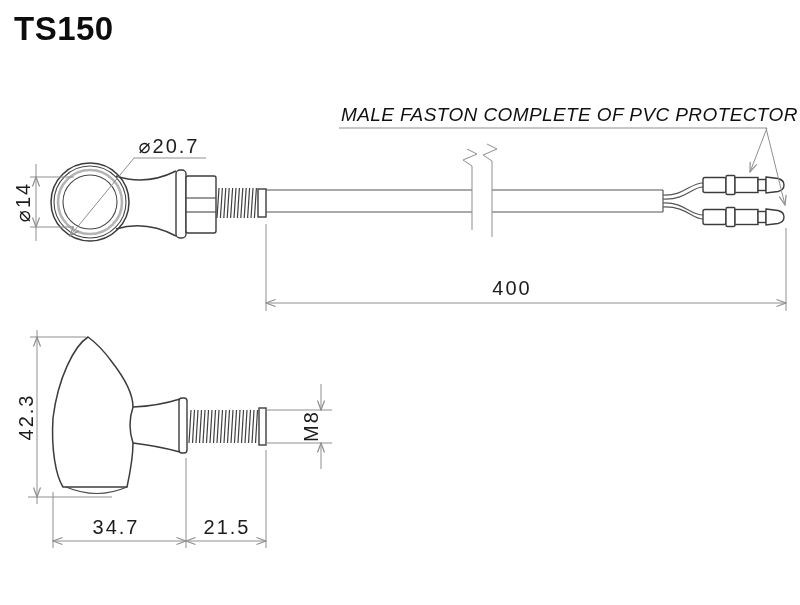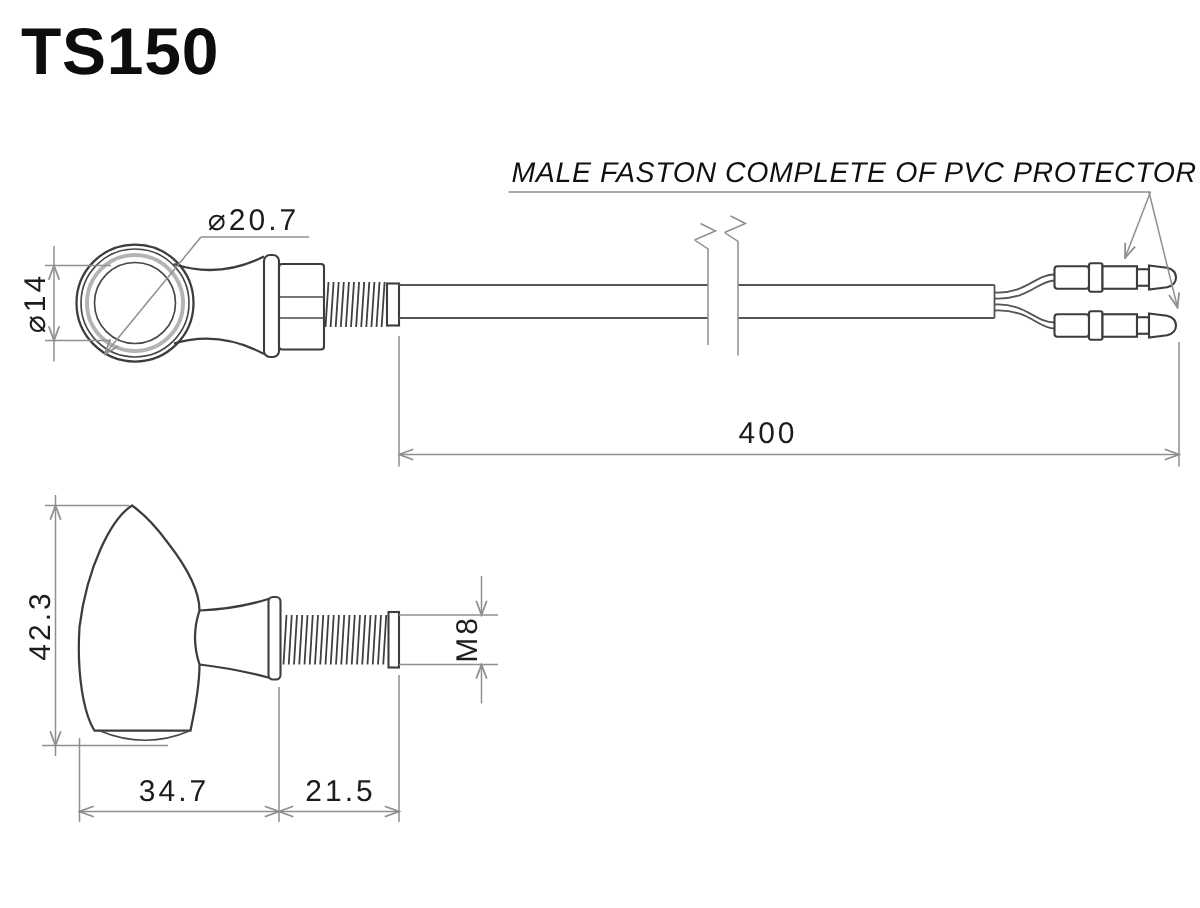--- a/index.html
+++ b/index.html
@@ -5,21 +5,21 @@
   html,body{margin:0;padding:0;background:#ffffff;}
   .canvas{
     position:relative;
     width:800px;height:605px;
     background:#ffffff;
     font-family:"Liberation Sans","DejaVu Sans",sans-serif;
     overflow:hidden;
   }
   .title{
     position:absolute;left:14px;top:10px;
-    font-size:44px;font-weight:bold;color:#0d0d0d;
+    font-size:33px;font-weight:bold;color:#0d0d0d;
     letter-spacing:0.5px;
   }
   svg{position:absolute;left:0;top:0;}
   .obj{stroke:#3c3c3c;stroke-width:1.5;fill:none;}
   .obj-thin{stroke:#474747;stroke-width:1.1;fill:none;}
   .obj-fill{stroke:#3c3c3c;stroke-width:1.4;fill:#ffffff;}
   .gray-ring{stroke:#b4b4b4;stroke-width:2.6;fill:none;}
   .dim{stroke:#8f8f8f;stroke-width:1;fill:none;}
   .thread{stroke:#3f3f3f;stroke-width:1.2;fill:none;}
   .cable{stroke:#555555;stroke-width:1.2;fill:none;}

